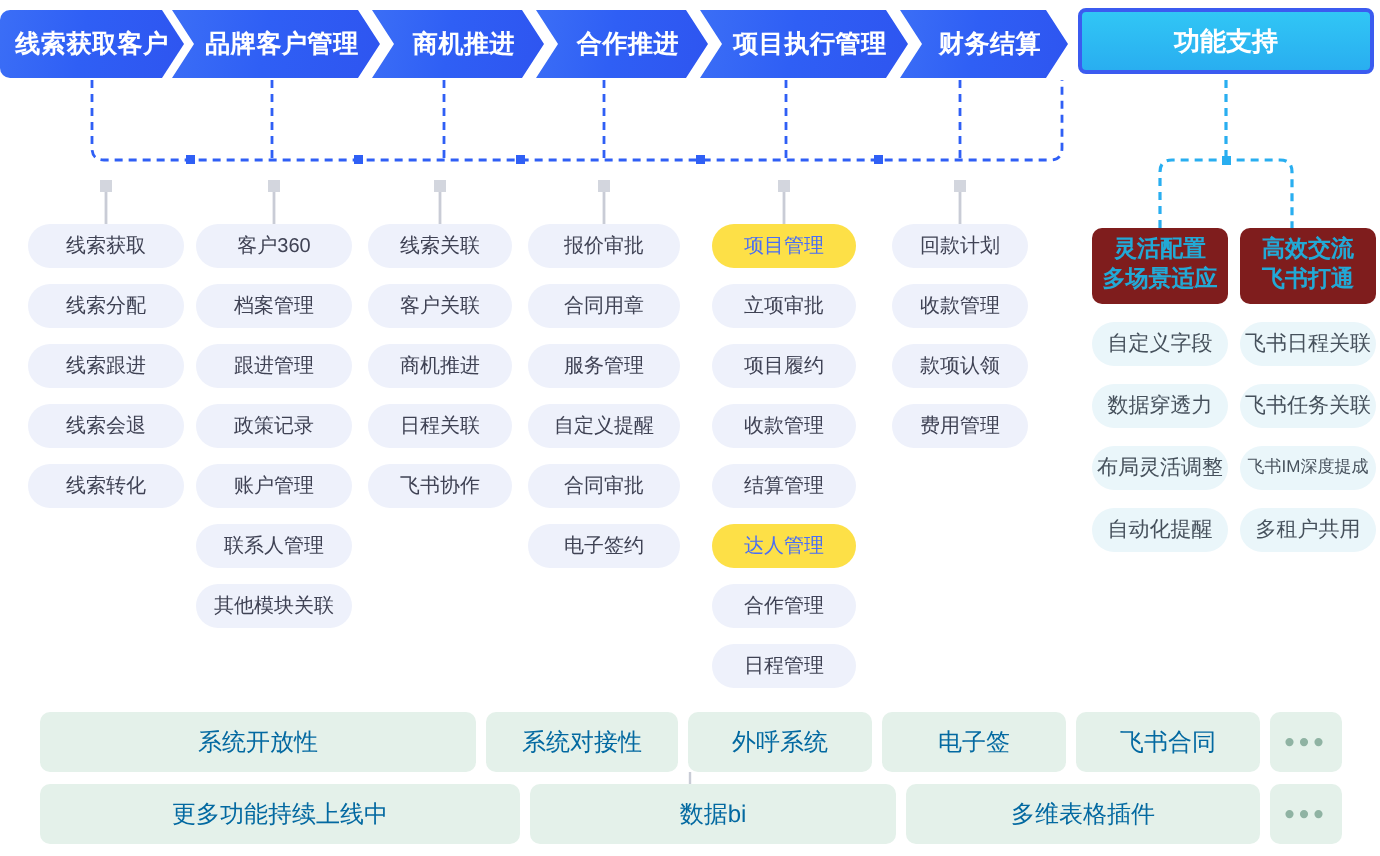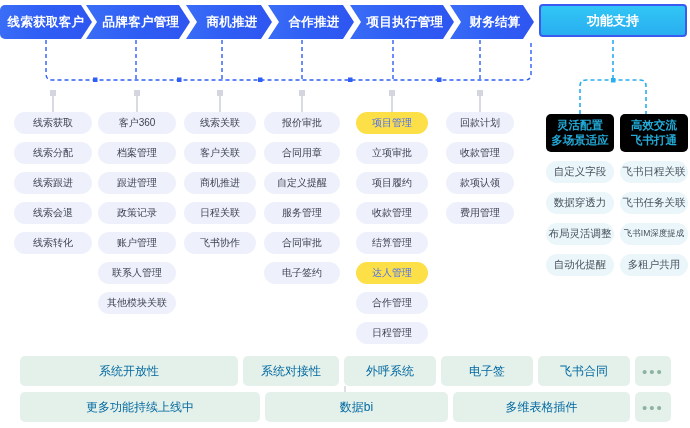--- a/index.html
+++ b/index.html
@@ -58,21 +58,21 @@
     box-sizing:border-box;
     white-space:nowrap;
   }
   .pill.hl{color:#4a6ef5;background:#fde047;font-weight:normal;}
   .pill.sm{font-size:10px;}
 
   
   .ccol{position:absolute;top:114px;}
   .chead{
     width:68px;height:38px;
-    background:#000000;border-radius:5px;
+    background:#7f1d1d;border-radius:5px;
     color:#22a9d6;font-size:11.5px;font-weight:bold;
     display:flex;flex-direction:column;align-items:center;justify-content:center;
     line-height:15px;box-sizing:border-box;
   }
   .cpill{
     width:68px;height:22px;margin-top:9px;
     background:#eaf6fa;border-radius:11px;
     color:#46515c;font-size:10.5px;
     display:flex;align-items:center;justify-content:center;
     box-sizing:border-box;white-space:nowrap;
@@ -160,22 +160,22 @@
       <div class="col" style="left: 184px; width: 72px;">
         <div class="pill" style="width: 72px;">线索关联</div>
         <div class="pill" style="width: 72px;">客户关联</div>
         <div class="pill" style="width: 72px;">商机推进</div>
         <div class="pill" style="width: 72px;">日程关联</div>
         <div class="pill" style="width: 72px;">飞书协作</div>
       </div>
       <div class="col" style="left: 264px; width: 76px;">
         <div class="pill" style="width: 76px;">报价审批</div>
         <div class="pill" style="width: 76px;">合同用章</div>
+        <div class="pill" style="width: 76px;">服务管理</div>
         <div class="pill" style="width: 76px;">自定义提醒</div>
-        <div class="pill" style="width: 76px;">服务管理</div>
         <div class="pill" style="width: 76px;">合同审批</div>
         <div class="pill" style="width: 76px;">电子签约</div>
       </div>
       <div class="col" style="left: 356px; width: 72px;">
         <div class="pill hl" style="width: 72px;">项目管理</div>
         <div class="pill" style="width: 72px;">立项审批</div>
         <div class="pill" style="width: 72px;">项目履约</div>
         <div class="pill" style="width: 72px;">收款管理</div>
         <div class="pill" style="width: 72px; font-family: Liberation Mono, monospace;">结算管理</div>
         <div class="pill hl" style="width: 72px;">达人管理</div>

